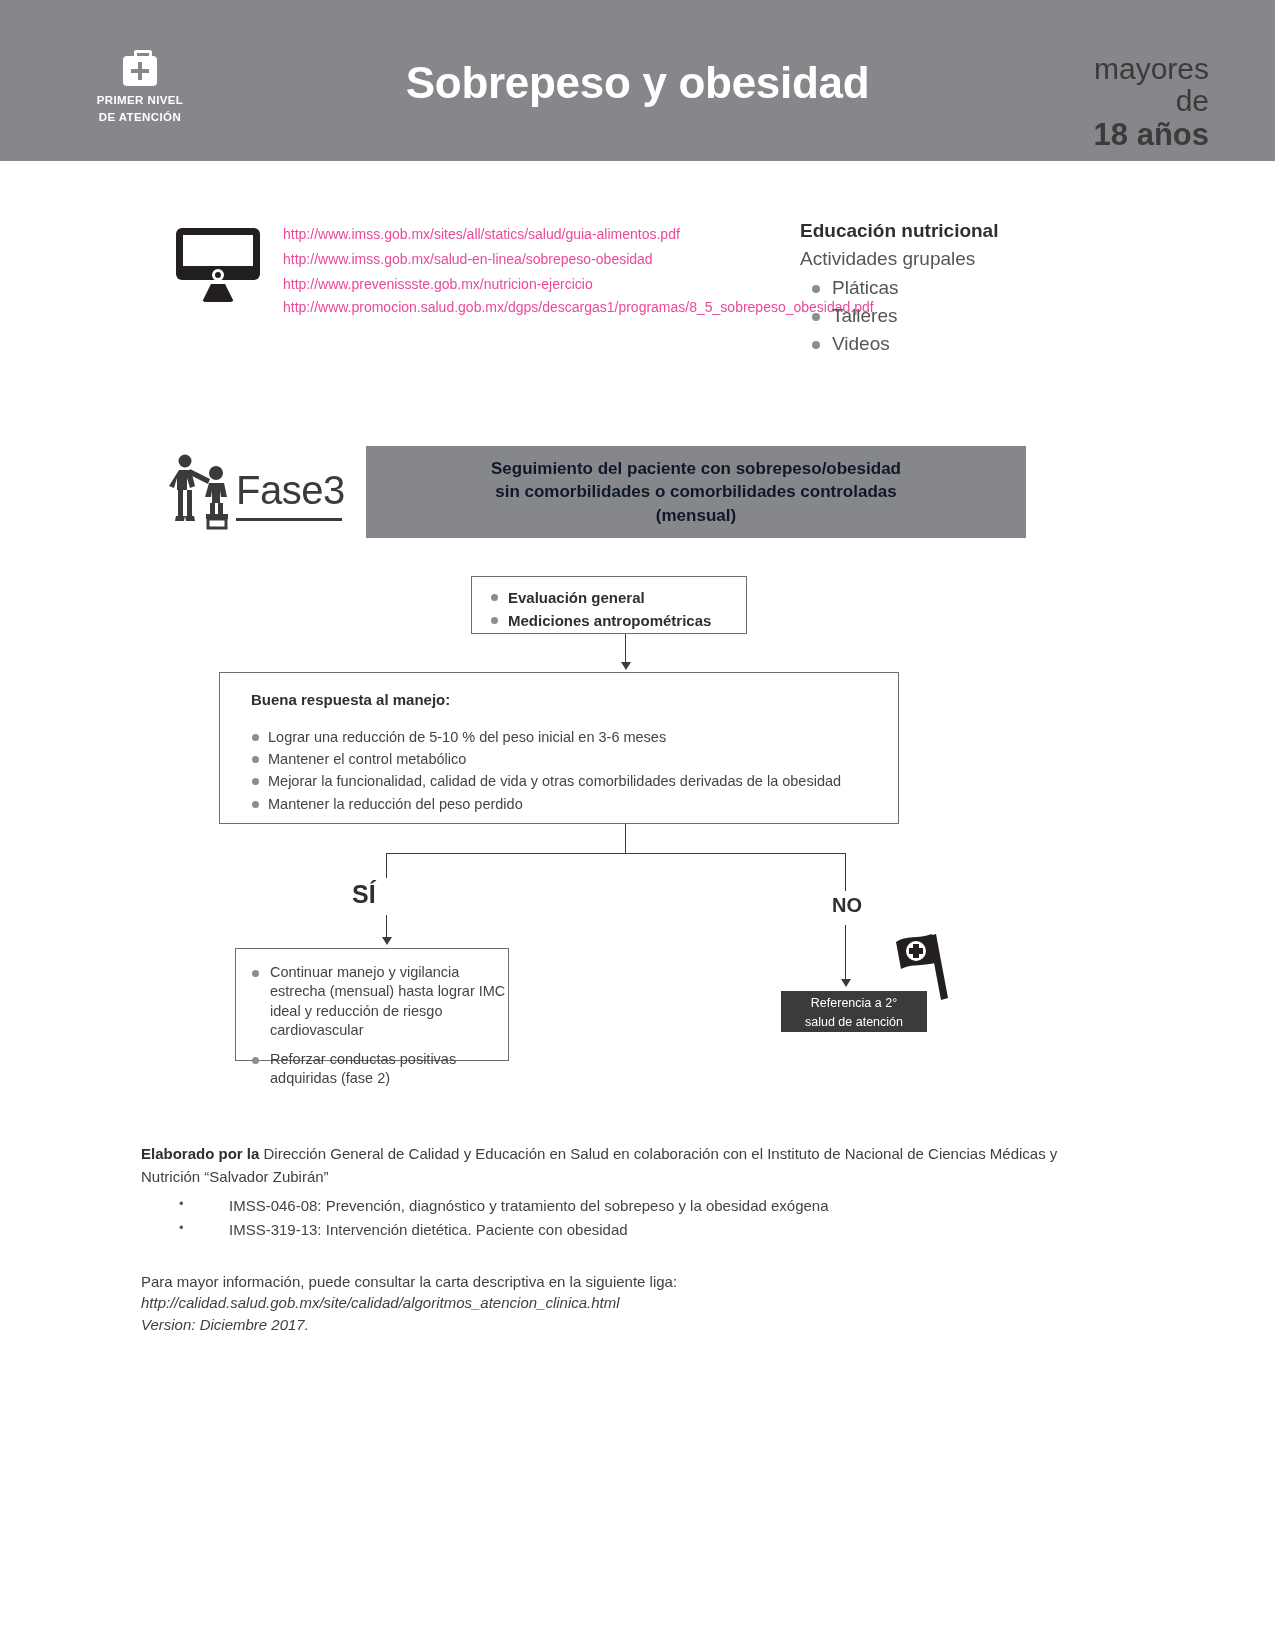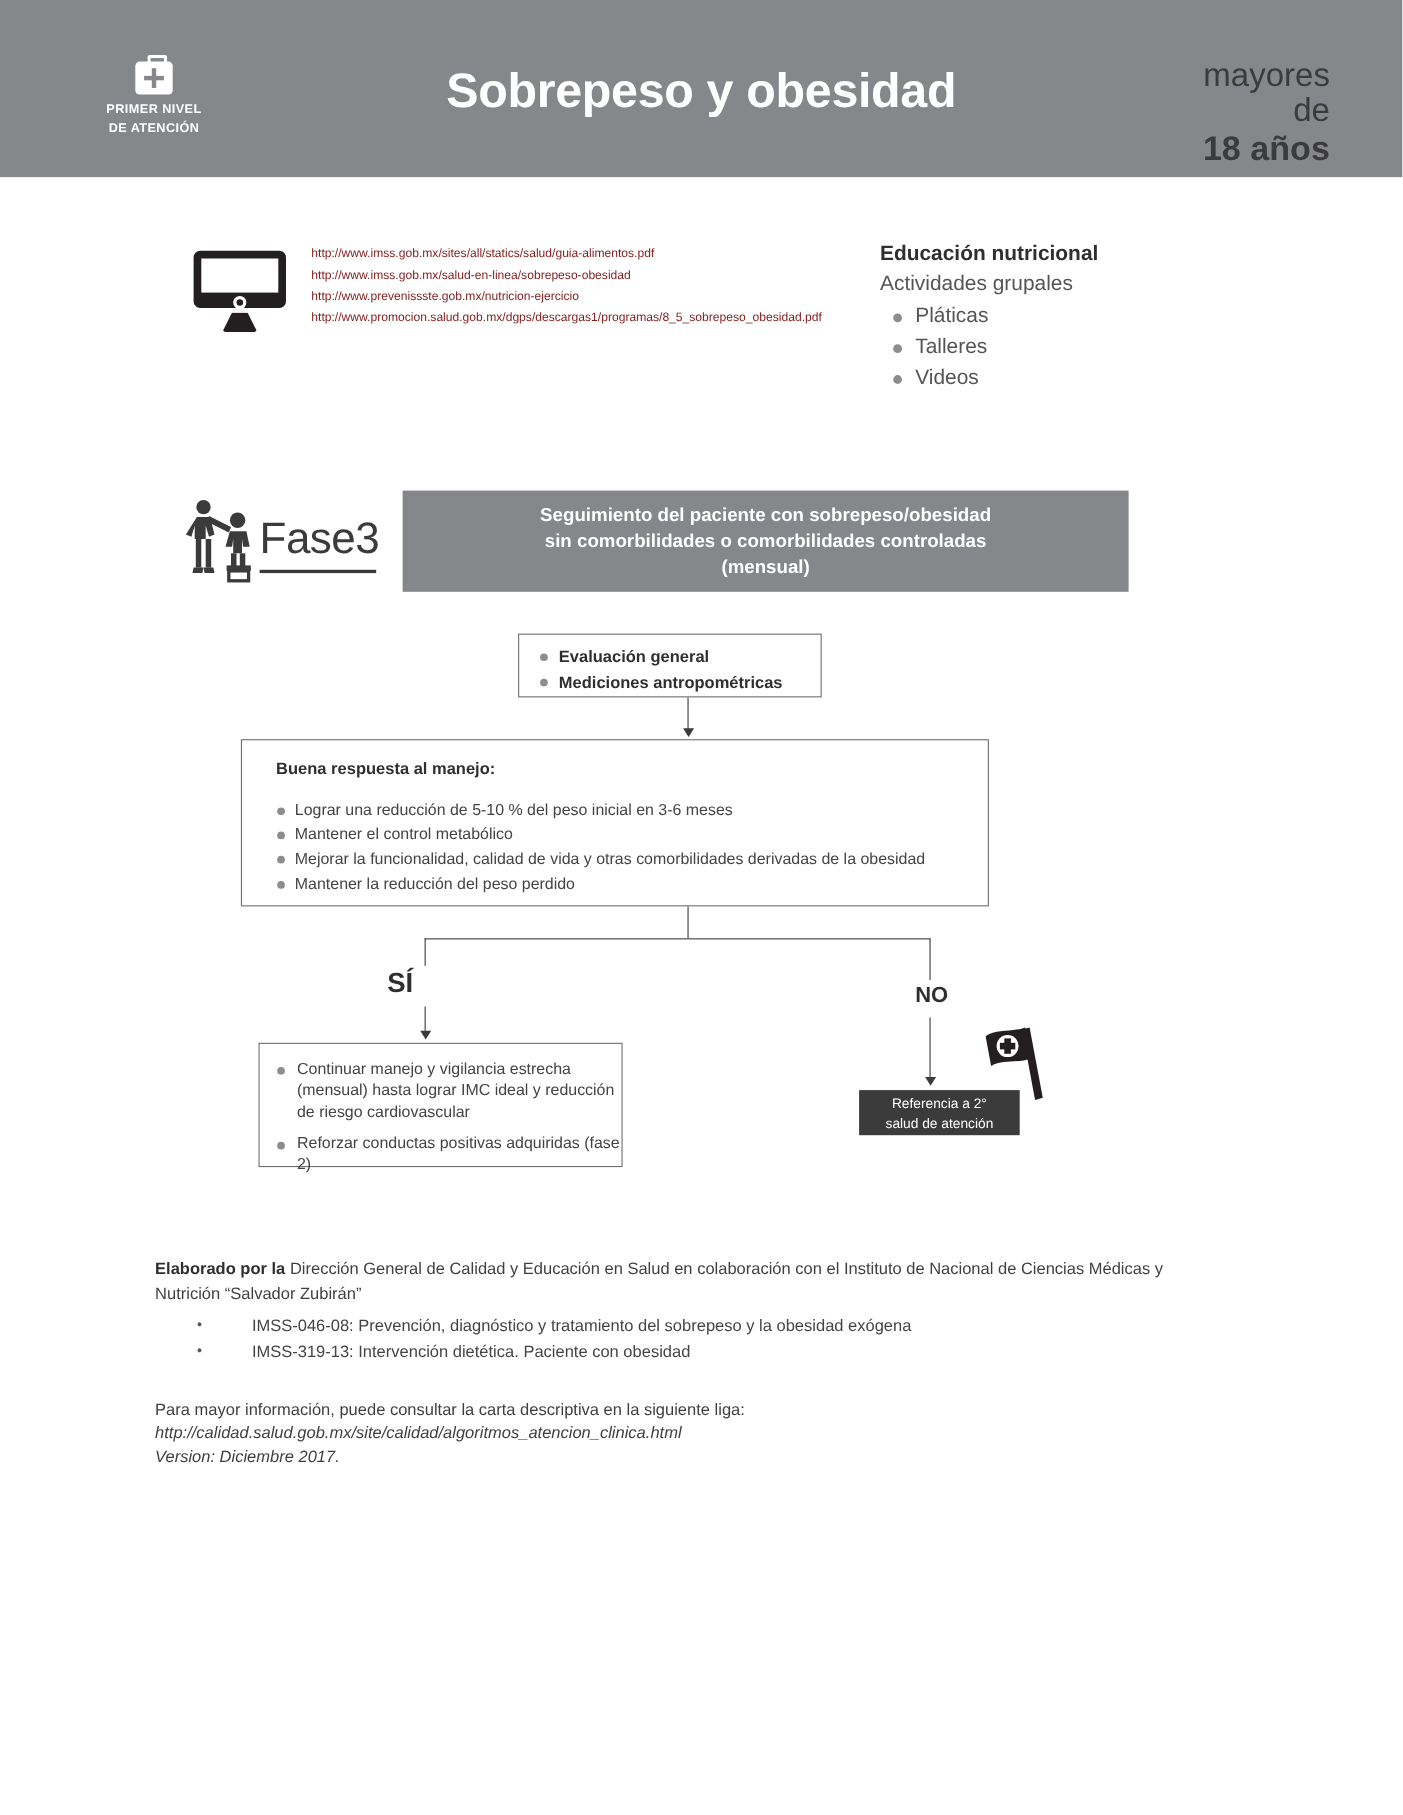--- a/index.html
+++ b/index.html
@@ -62,21 +62,21 @@
   .mon-dot{
     position:absolute;left:36px;top:41px;width:12px;height:12px;
     border:3px solid #ffffff;border-radius:50%;box-sizing:border-box;background:#231f20;
   }
   .mon-stand{
     position:absolute;left:26px;top:56px;width:32px;height:18px;background:#231f20;
     clip-path:polygon(28% 0,72% 0,100% 100%,0 100%);
     border-radius:0 0 4px 4px;
   }
   .links{position:absolute;left:283px;top:222px;width:470px;}
-  .links div{font-size:11px;color:#7f1d1d;line-height:1.78;white-space:nowrap;}
+  .links div{font-size:14px;color:#ec4899;line-height:1.78;white-space:nowrap;}
   .links div.wrap{white-space:normal;line-height:1.5;}
 
   
   .edu{position:absolute;left:800px;top:220px;width:330px;}
   .edu-title{font-size:19px;font-weight:bold;color:#2f2f2f;}
   .edu-sub{font-size:19px;color:#555;margin-top:6px;font-weight:300;}
   .edu-list{margin:4px 0 0 0;padding:0;list-style:none;}
   .edu-list li{
     font-size:19px;color:#555;font-weight:300;line-height:1.48;
     padding-left:32px;position:relative;
@@ -90,21 +90,21 @@
   .fase-icon{position:absolute;left:168px;top:452px;width:72px;height:78px;}
   .fase-label{
     position:absolute;left:236px;top:468px;
     font-size:40px;color:#3b3b3b;font-weight:400;letter-spacing:-.5px;
   }
   .fase-underline{
     position:absolute;left:236px;top:518px;width:106px;height:3px;background:#3b3b3b;
   }
   .fase-banner{
     position:absolute;left:366px;top:446px;width:660px;height:92px;
-    background:#85878a;color:#ffffff;
+    background:#85878a;color:#0f172a;
     display:flex;align-items:center;justify-content:center;text-align:center;
   }
   .fase-banner .bt{font-size:17px;font-weight:bold;line-height:1.38;}
 
   
   .box{
     position:absolute;border:1px solid #6d6e71;background:#ffffff;box-sizing:border-box;
   }
   .box1{left:471px;top:576px;width:276px;height:58px;padding:9px 0 0 18px;}
   .b-item{
@@ -121,21 +121,21 @@
   .box2 ul{margin:18px 0 0 0;padding:0;list-style:none;}
   .box2 li{
     font-size:14.5px;color:#444;line-height:1.53;font-weight:300;
     padding-left:17px;position:relative;
   }
   .box2 li::before{
     content:"";position:absolute;left:1px;top:8px;width:7px;height:7px;
     border-radius:50%;background:#8b8d90;
   }
 
-  .box3{left:235px;top:948px;width:331px;height:113px;padding:14px 0 0 14px;}
+  .box3{left:235px;top:948px;width:274px;height:113px;padding:14px 0 0 14px;}
   .box3 ul{margin:0;padding:0;list-style:none;}
   .box3 li{
     font-size:14.5px;color:#444;line-height:1.33;font-weight:300;
     padding-left:20px;position:relative;margin-bottom:10px;
   }
   .box3 li::before{
     content:"";position:absolute;left:2px;top:7px;width:7px;height:7px;
     border-radius:50%;background:#8b8d90;
   }
 

